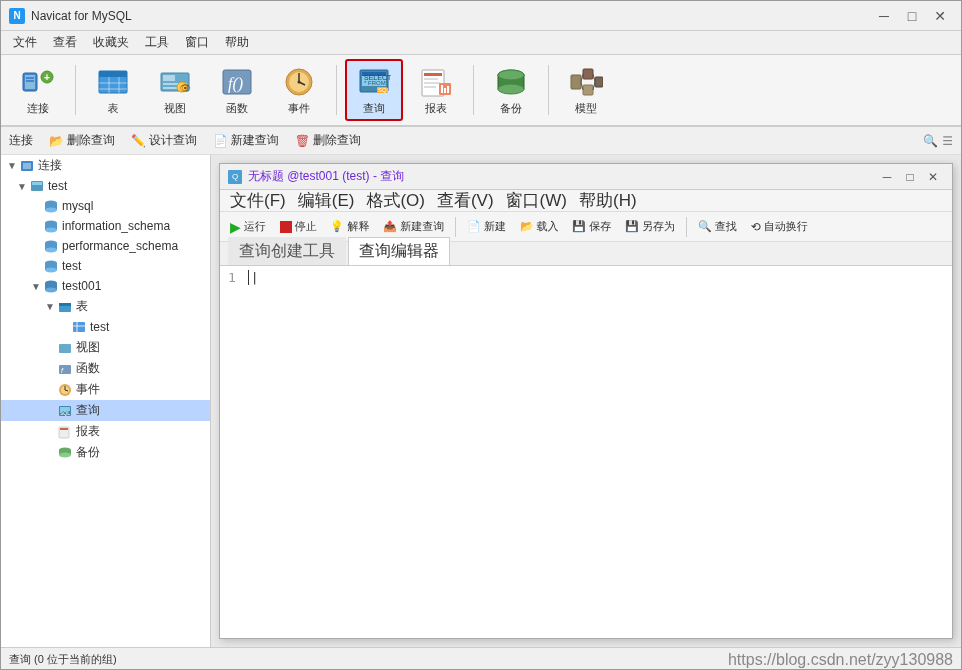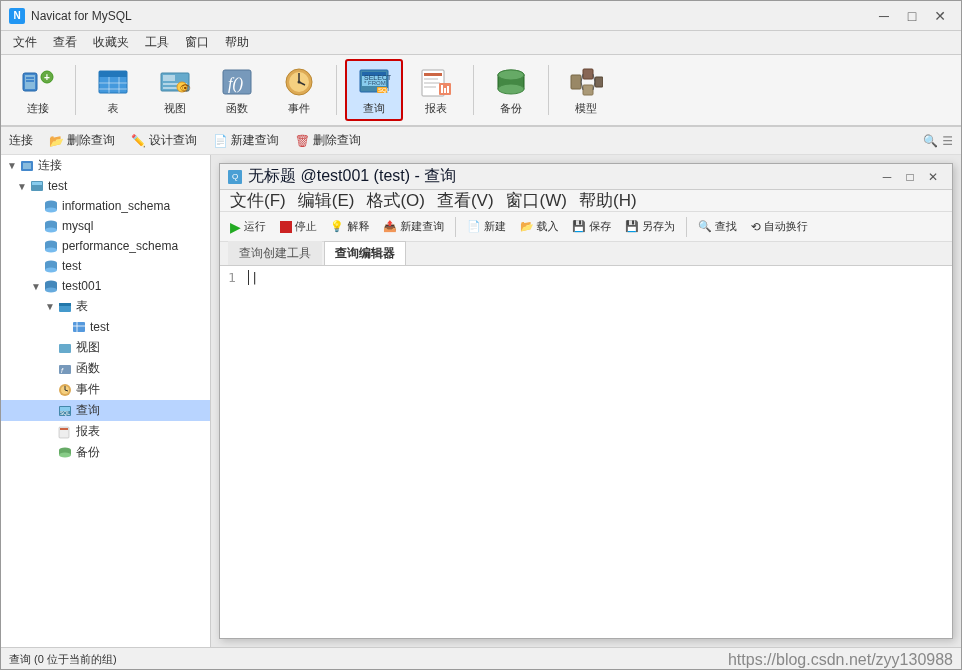--- a/index.html
+++ b/index.html
@@ -201,21 +201,21 @@
     }
     .inner-title-icon {
       width: 14px; height: 14px;
       background: #4a9fd4;
       border-radius: 1px;
       margin-right: 6px;
       display: flex; align-items: center; justify-content: center;
       font-size: 8px; color: white;
     }
     .inner-title-text {
-      flex: 1; font-size: 16px; color: #0f172a;
+      flex: 1; font-size: 12px; color: #6d28d9;
     }
     .inner-btns {
       display: flex; gap: 1px;
     }
     .inner-btn {
       width: 22px; height: 20px;
       background: transparent;
       border: none;
       cursor: pointer;
       display: flex; align-items: center; justify-content: center;
@@ -258,33 +258,32 @@
     .inner-tabs {
       background: #f0f0f0;
       height: 24px;
       display: flex;
       align-items: flex-end;
       padding: 0 8px;
       border-bottom: 1px solid #ccc;
     }
     .inner-tab {
       padding: 3px 10px;
-      font-size: 12px;
+      font-size: 16px;
       cursor: pointer;
       color: #555;
       border: 1px solid transparent;
       border-bottom: none;
       background: #e8e8e8;
       margin-right: 2px;
     }
     .inner-tab.active {
       background: white;
       border-color: #ccc;
       color: #333;
-      font-weight: bold;
     }
 
     .query-area {
       flex: 1;
       background: white;
       padding: 4px 8px;
       font-family: Consolas, monospace;
       font-size: 13px;
       color: #333;
       overflow: auto;
@@ -524,33 +523,33 @@
 
     <div class="tree-item indent-2">
       <div class="tree-arrow"></div>
       <div class="tree-icon">
         <svg width="14" height="14">
             <ellipse cx="7" cy="4" rx="6" ry="2.5" fill="#5599cc"></ellipse>
             <rect x="1" y="4" width="12" height="7" fill="#5599cc"></rect>
             <ellipse cx="7" cy="11" rx="6" ry="2.5" fill="#77bbee"></ellipse>
           </svg>
       </div>
-      <span>information_schema</span>
+      <span>mysql</span>
     </div>
 
     <div class="tree-item indent-2">
       <div class="tree-arrow"></div>
       <div class="tree-icon">
         <svg width="14" height="14">
             <ellipse cx="7" cy="4" rx="6" ry="2.5" fill="#5599cc"></ellipse>
             <rect x="1" y="4" width="12" height="7" fill="#5599cc"></rect>
             <ellipse cx="7" cy="11" rx="6" ry="2.5" fill="#77bbee"></ellipse>
           </svg>
       </div>
-      <span>mysql</span>
+      <span>information_schema</span>
     </div>
 
     <div class="tree-item indent-2">
       <div class="tree-arrow"></div>
       <div class="tree-icon">
         <svg width="14" height="14">
             <ellipse cx="7" cy="4" rx="6" ry="2.5" fill="#5599cc"></ellipse>
             <rect x="1" y="4" width="12" height="7" fill="#5599cc"></rect>
             <ellipse cx="7" cy="11" rx="6" ry="2.5" fill="#77bbee"></ellipse>
           </svg>

